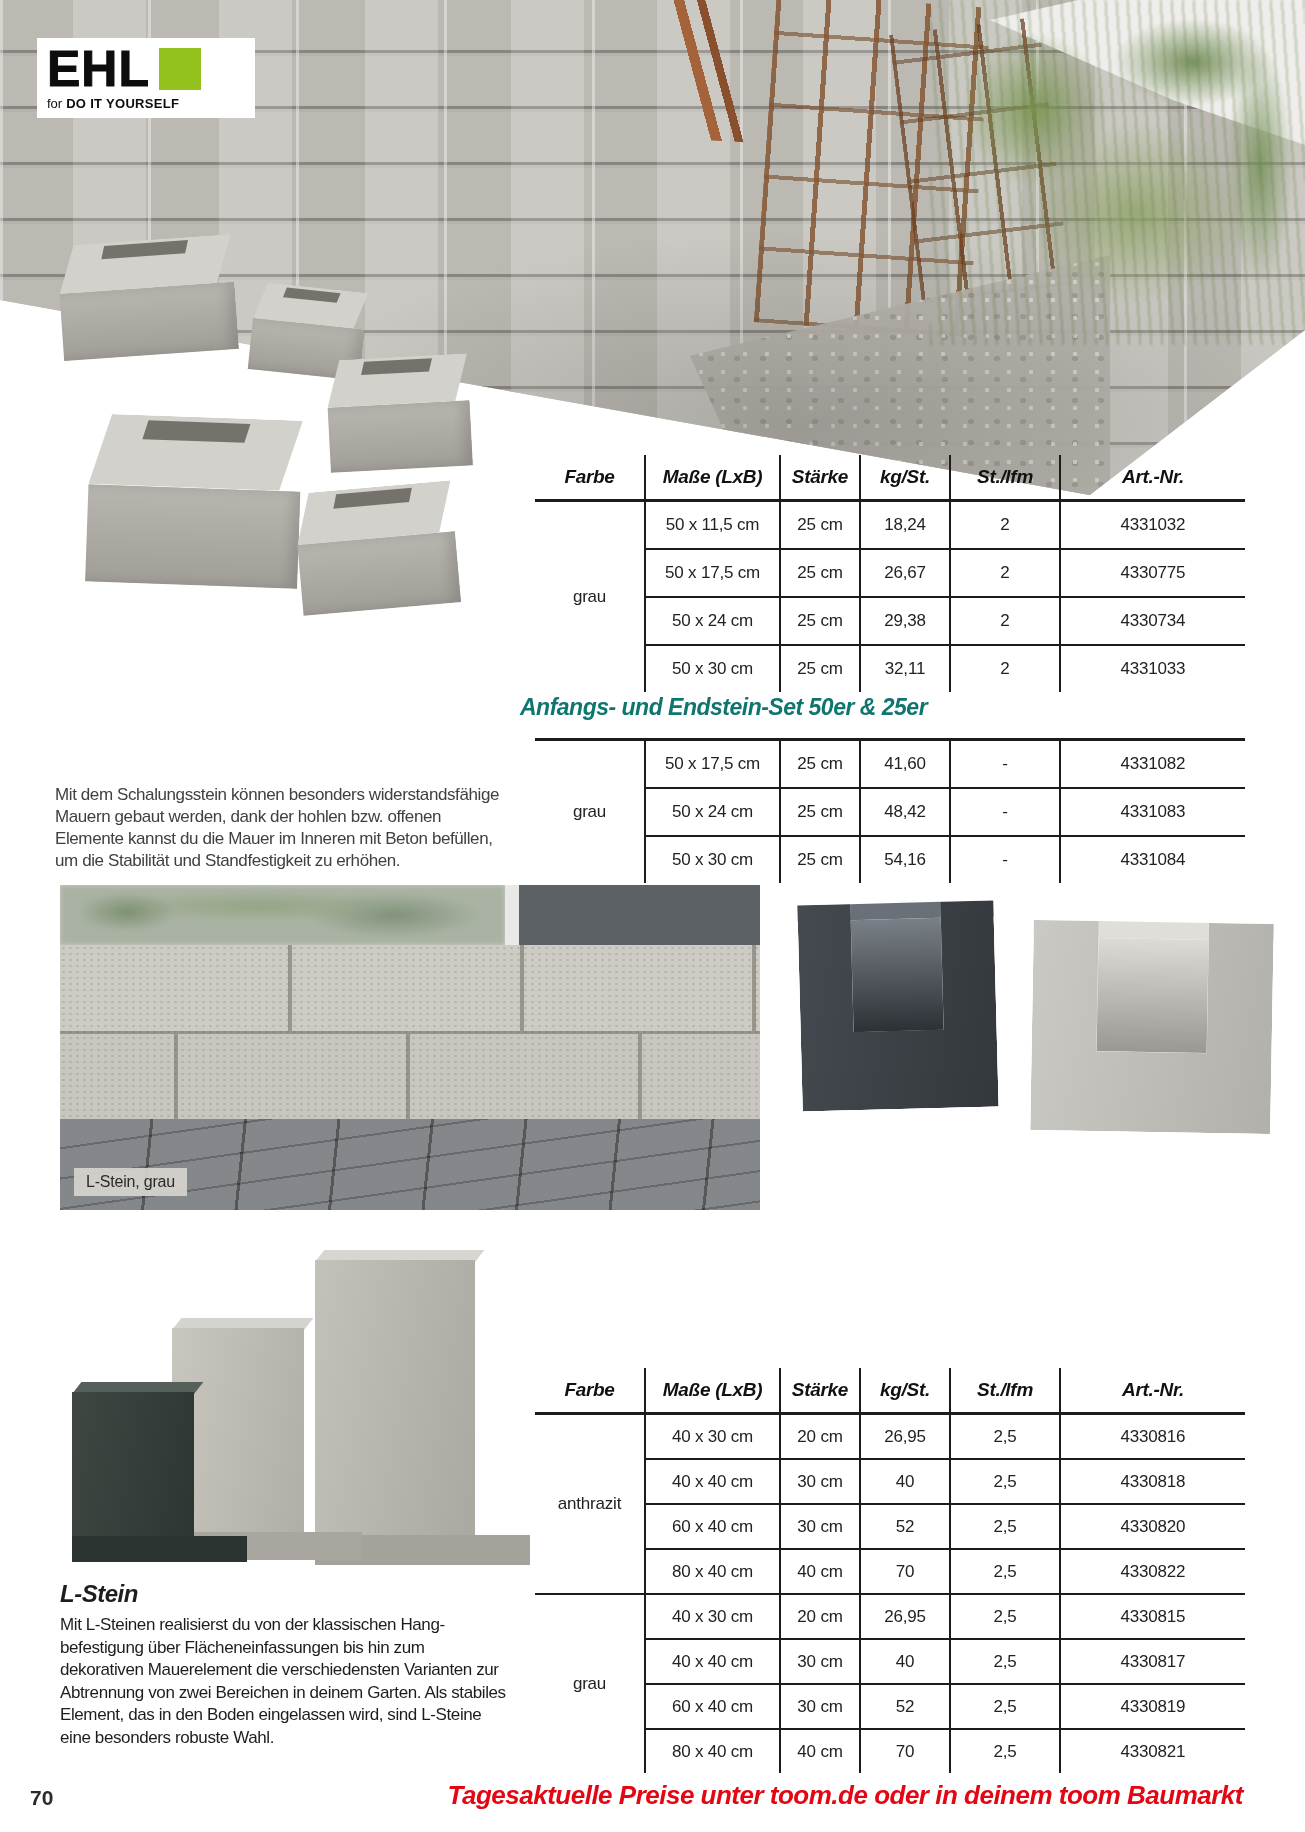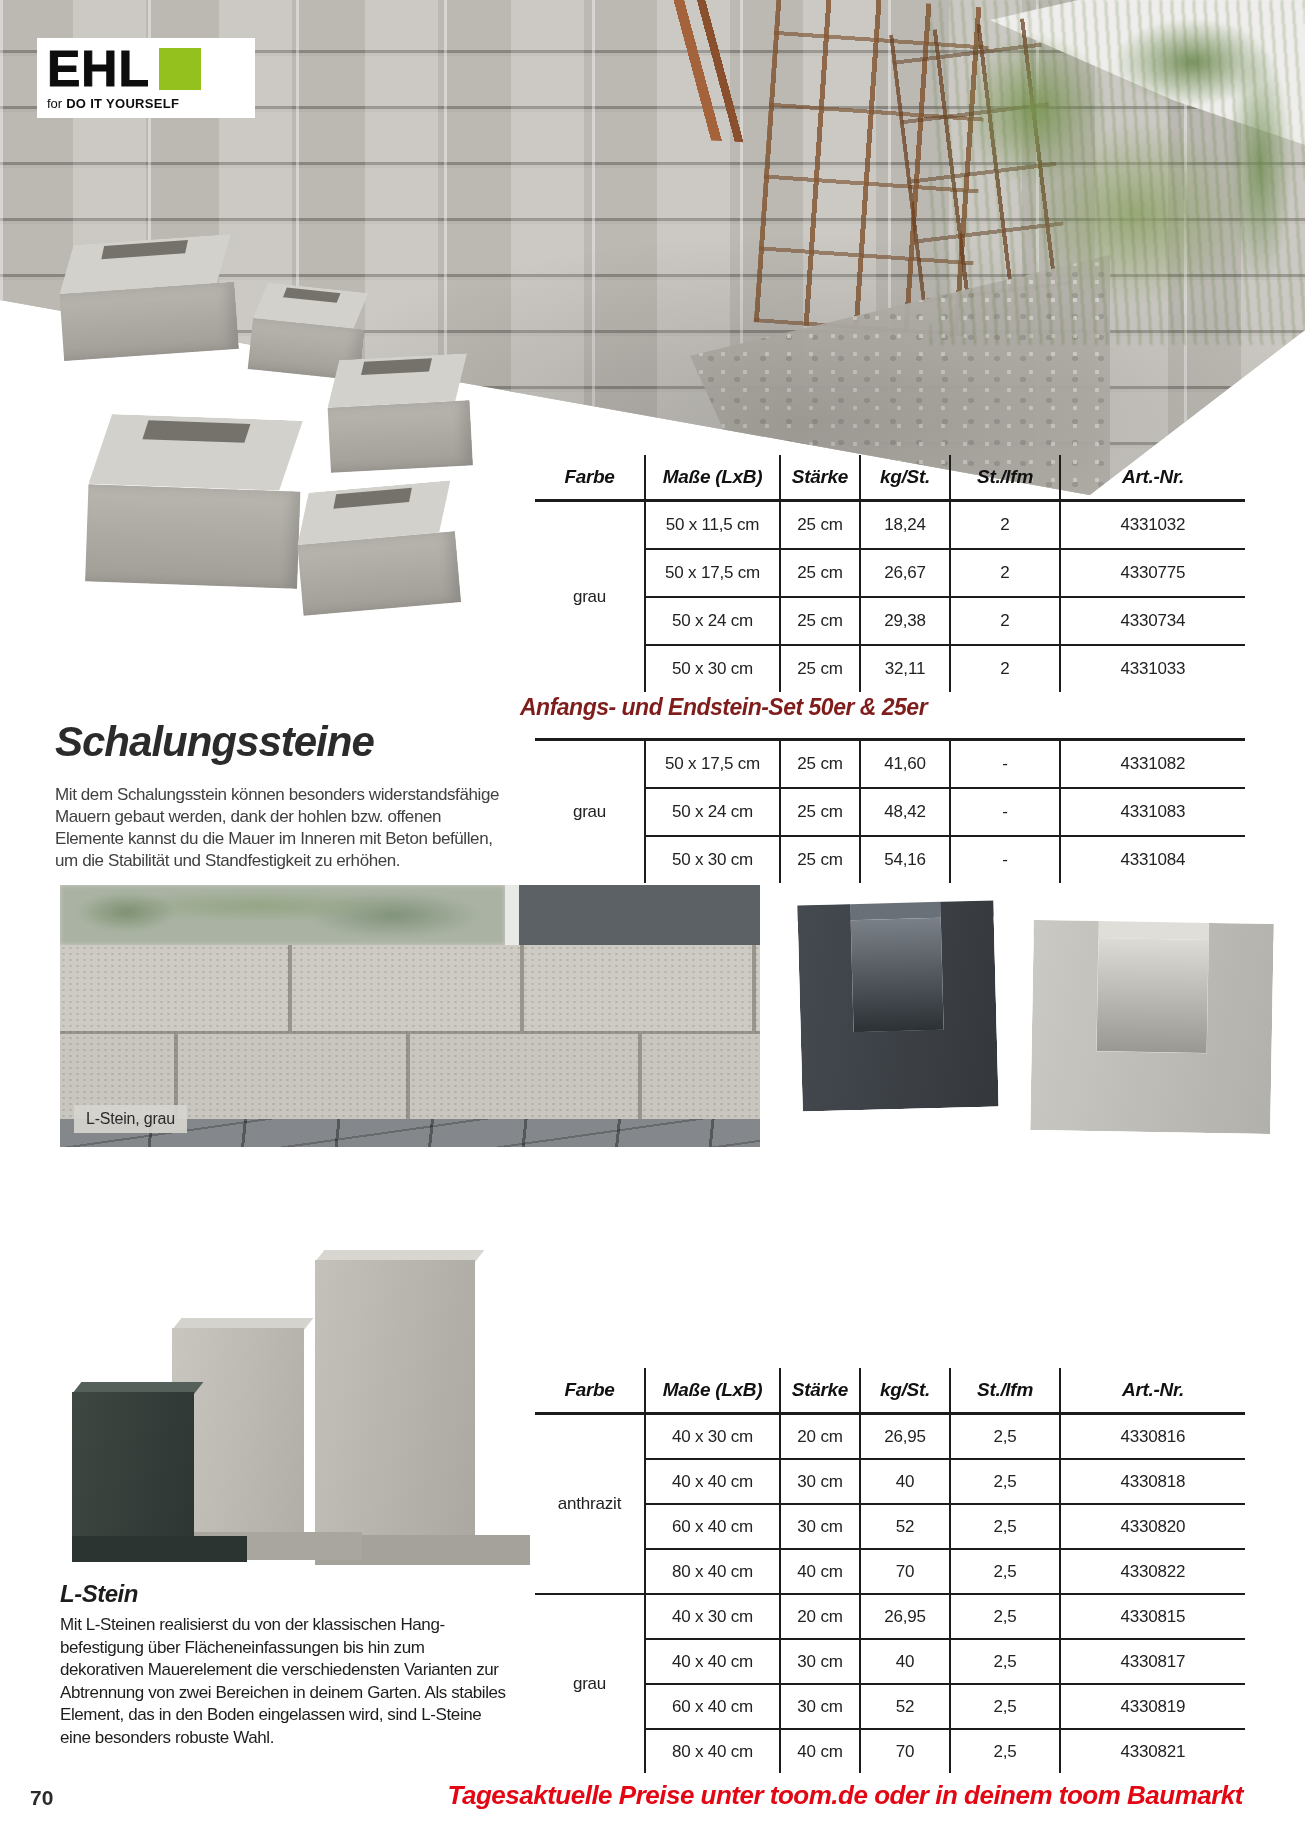--- a/index.html
+++ b/index.html
@@ -68,36 +68,36 @@
   .tbl th:first-child { border-left:none; }
   .tbl td { text-align:center; font-size:17px; color:#222; letter-spacing:-0.2px;
     border-left:2px solid #1c1c1c; border-top:2px solid #1c1c1c; height:44px; }
   .tbl td.farbe { border-left:none; }
   .tbl.no-head tr:first-child td { border-top-width:3px; }
   .tbl.compact td { height:41px; }
   #table1 { top:455px; }
   #table2 { top:738px; }
   #table3 { top:1368px; }
   .set-heading { position:absolute; left:520px; top:694px; font-size:23px; font-weight:800;
-    font-style:italic; letter-spacing:-0.5px; color:#7f1d1d; }
+    font-style:italic; letter-spacing:-0.5px; color:#0f766e; }
   
   .s-title { position:absolute; left:55px; top:718px; font-size:42px; font-weight:900; font-style:italic;
     letter-spacing:-1px; color:#2b2b2b; }
   .s-text { position:absolute; left:55px; top:784px; width:452px; font-size:17px; line-height:22px;
     letter-spacing:-0.4px; color:#404040; }
   .u-title, .l-title { font-size:24px; font-weight:800; font-style:italic; letter-spacing:-0.5px; color:#1d1d1b; }
   .u-block-text { position:absolute; left:800px; top:1142px; font-size:17px; line-height:22px; letter-spacing:-0.3px; }
   .u-block-text .u-title { display:block; margin-bottom:6px; }
   .u-line b { font-weight:bold; }
   .u-line span { margin-left:4px; }
   .l-title { position:absolute; left:60px; top:1580px; }
   .l-text { position:absolute; left:60px; top:1614px; width:446px; font-size:17px; line-height:22.5px;
     letter-spacing:-0.4px; color:#1d1d1b; }
   
-  .lwall { position:absolute; left:60px; top:885px; width:700px; height:262px; background:#cfccc6; overflow:hidden; }
+  .lwall { position:absolute; left:60px; top:885px; width:700px; height:325px; background:#cfccc6; overflow:hidden; }
   .lw-trees { position:absolute; left:0; top:0; width:445px; height:60px; filter:blur(2px);
     background:
       radial-gradient(closest-side at 15% 45%, #7d9070, rgba(125,144,112,0) 75%),
       radial-gradient(closest-side at 45% 35%, #94a584, rgba(148,165,132,0) 75%),
       radial-gradient(closest-side at 75% 50%, #80927a, rgba(128,146,122,0) 78%),
       #aab3a3; }
   .lw-pole { position:absolute; left:445px; top:0; width:14px; height:60px; background:#e9e9e7; }
   .lw-dark { position:absolute; left:459px; top:0; width:241px; height:60px; background:#5c6165; }
   .lw-row1 { position:absolute; left:0; top:60px; width:100%; height:86px;
     background:repeating-linear-gradient(90deg, #cecbc5 0 228px, #98958d 228px 232px); }
@@ -278,21 +278,20 @@
         <tr>
           <td>50 x 30 cm</td>
           <td>25 cm</td>
           <td>54,16</td>
           <td>-</td>
           <td>4331084</td>
         </tr>
       </tbody>
   </table>
 
-  <div class="s-title">Schalungssteine</div>
   <div class="s-text">Mit dem Schalungsstein können besonders widerstandsfähige Mauern gebaut werden, dank der hohlen bzw. offenen Elemente kannst du die Mauer im Inneren mit Beton befüllen, um die Stabilität und Standfestigkeit zu erhöhen.</div>
 
   <div class="lwall">
     <div class="lw-trees"></div>
     <div class="lw-pole"></div>
     <div class="lw-dark"></div>
     <div class="lw-row1"></div>
     <div class="lw-row2"></div>
     <div class="lw-tex"></div>
     <div class="lw-paving"></div>

